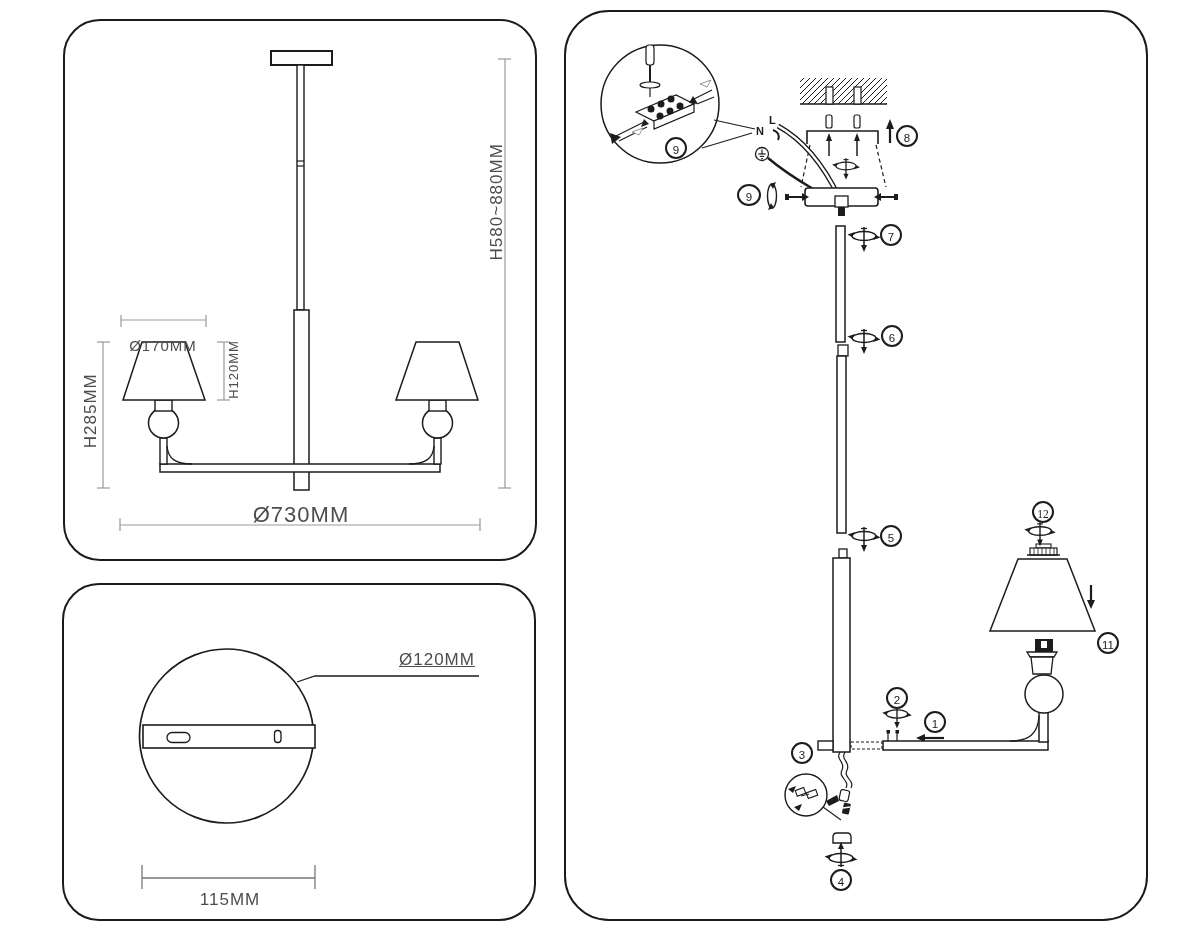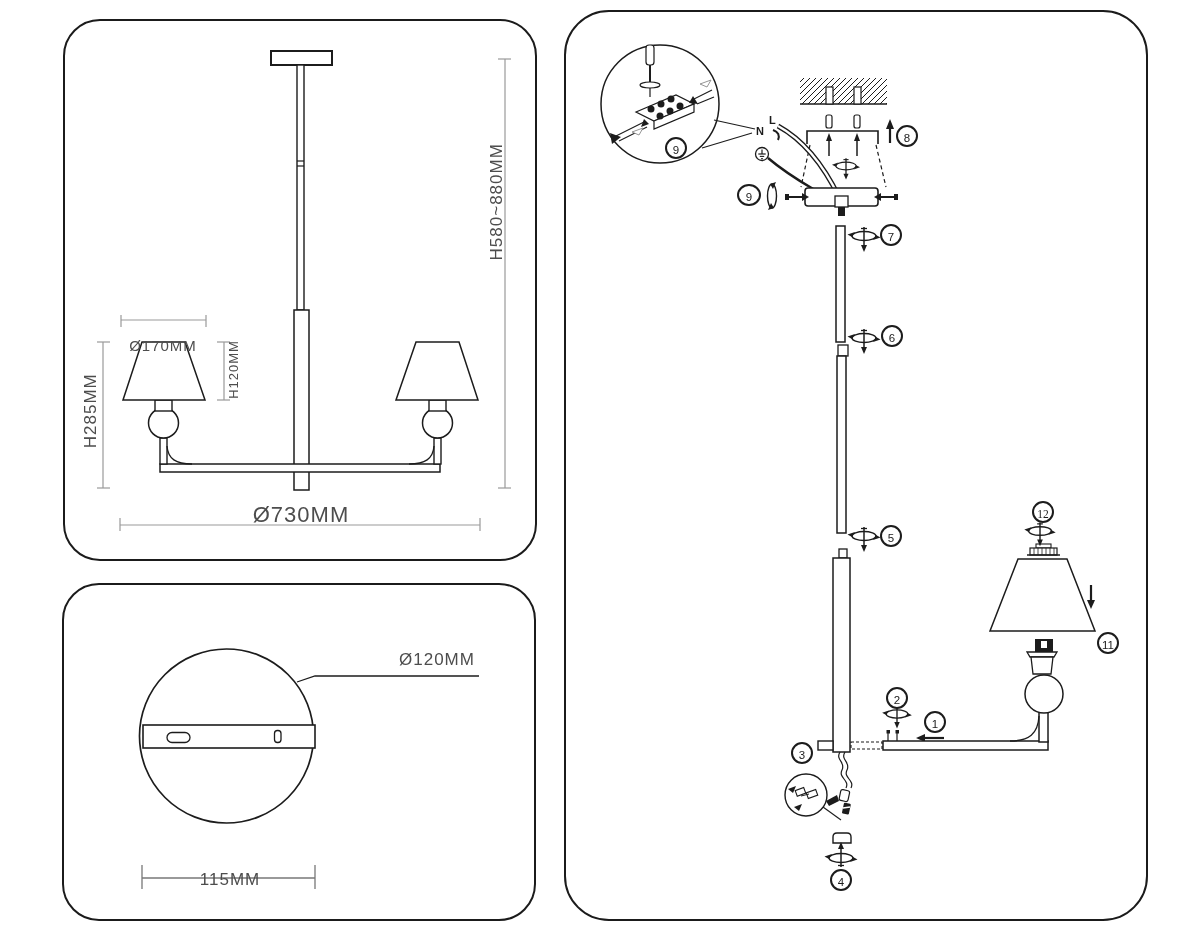--- a/index.html
+++ b/index.html
@@ -270,22 +270,22 @@
     <use href="#rotScrew" transform="translate(841,858) rotate(180)"></use>
   </g>
 </svg>
 
 <div class="lbl" style="left:93px;top:299px;width:140px;font-size:15px;margin-top:38px;">Ø170MM</div>
 <div class="lbl vert" style="left:174px;top:362px;width:120px;font-size:13px;">H120MM</div>
 <div class="lbl vert" style="left:31px;top:401px;width:120px;font-size:17px;">H285MM</div>
 <div class="lbl" style="left:231px;top:502px;width:140px;font-size:22px;">Ø730MM</div>
 <div class="lbl vert" style="left:417px;top:192px;width:160px;font-size:17px;">H580~880MM</div>
 
-<div class="lbl" style="left:367px;top:650px;width:140px;font-size:17px;">Ø120MM</div>
-<div class="lbl" style="left:160px;top:870px;width:140px;font-size:17px;">115MM</div>
+<div class="lbl" style="left:367px;top:650px;width:140px;font-size:17px;text-decoration:underline;">Ø120MM</div>
+<div class="lbl" style="left:160px;top:890px;width:140px;font-size:17px;">115MM</div>
 
 <div class="wire-lbl" style="left:756px;top:125px;">N</div>
 <div class="wire-lbl" style="left:769px;top:114px;">L</div>
 
 <div class="step" style="left:924px;top:711px;">1</div>
 <div class="step" style="left:886px;top:687px;">2</div>
 <div class="step" style="left:791px;top:742px;">3</div>
 <div class="step" style="left:830px;top:869px;">4</div>
 <div class="step" style="left:880px;top:525px;">5</div>
 <div class="step" style="left:881px;top:325px;">6</div>

